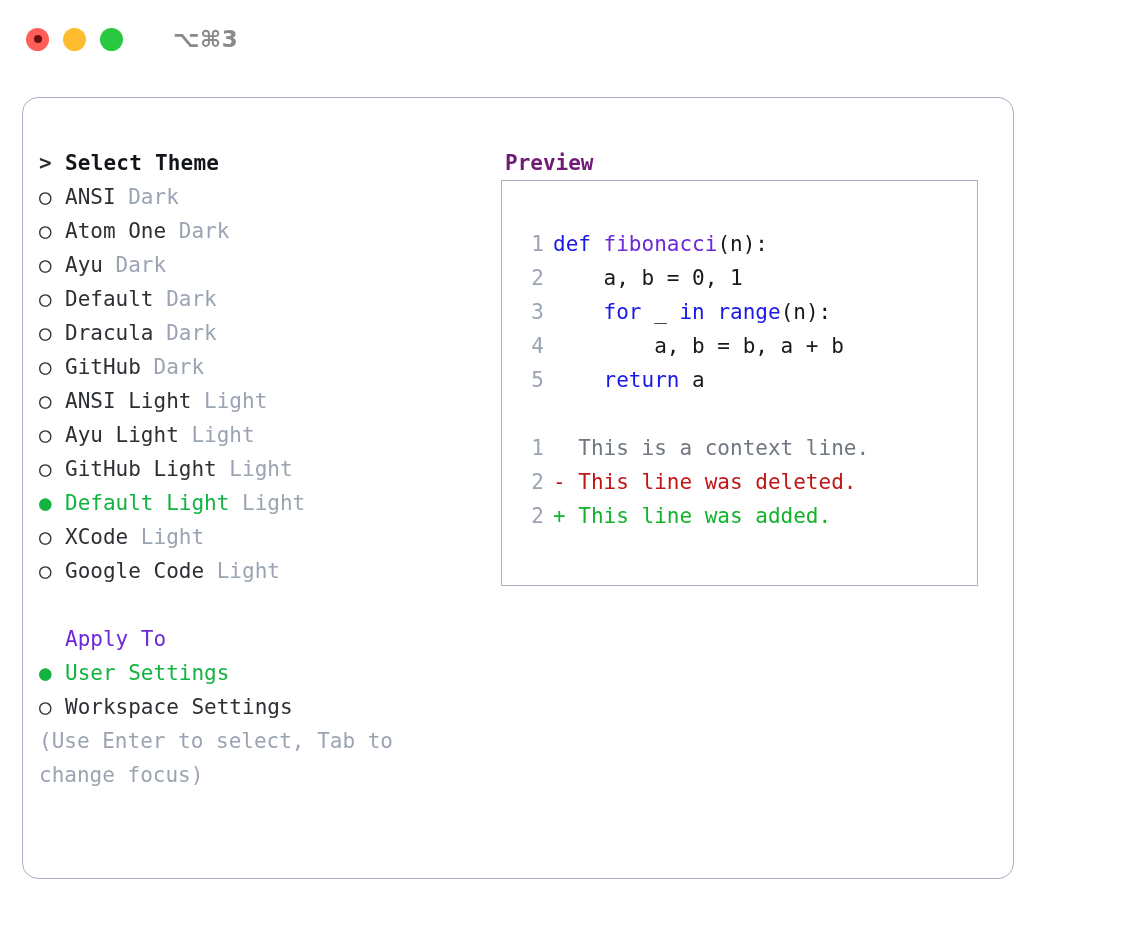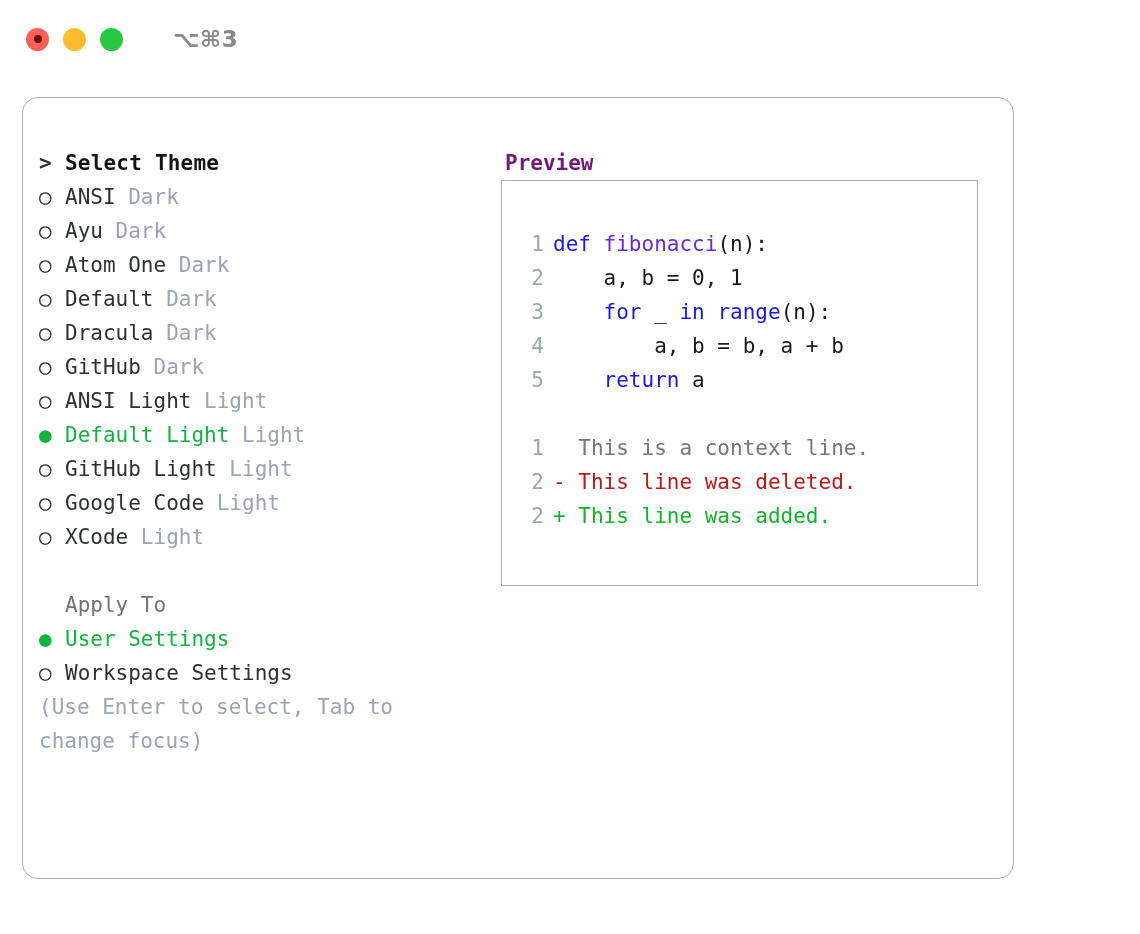--- a/index.html
+++ b/index.html
@@ -107,21 +107,21 @@
   .marker {
     display: inline-block;
     width: 26px;
     color: #2c3034;
   }
   .marker-sel { color: #12b33f; }
   .label-sel  { color: #12b33f; }
   .suffix     { color: #9aa4b2; }
   .section-label {
     padding-left: 26px;
-    color: #737373;
+    color: #6d28d9;
   }
   .spacer-row { height: 34px; }
 
   .hint {
     width: 400px;
     font-size: 21px;
     line-height: 34px;
     color: #9aa4b2;
   }
 
@@ -178,30 +178,31 @@
     <div class="panel-inner">
 
       <div class="col-left">
 
         <div class="row row-header">
           <span class="marker">&gt;</span><span>Select Theme</span>
         </div>
 
         <div id="theme-items">
             <div class="row"><span class="marker">○</span><span class="">ANSI</span><span class="suffix"> Dark</span></div>
+            <div class="row"><span class="marker">○</span><span class="">Atom One</span><span class="suffix"> Dark</span></div>
             <div class="row"><span class="marker">○</span><span class="">Ayu</span><span class="suffix"> Dark</span></div>
-            <div class="row"><span class="marker">○</span><span class="">Atom One</span><span class="suffix"> Dark</span></div>
             <div class="row"><span class="marker">○</span><span class="">Default</span><span class="suffix"> Dark</span></div>
             <div class="row"><span class="marker">○</span><span class="">Dracula</span><span class="suffix"> Dark</span></div>
             <div class="row"><span class="marker">○</span><span class="">GitHub</span><span class="suffix"> Dark</span></div>
             <div class="row"><span class="marker">○</span><span class="">ANSI Light</span><span class="suffix"> Light</span></div>
+            <div class="row"><span class="marker">○</span><span class="">Ayu Light</span><span class="suffix"> Light</span></div>
+            <div class="row"><span class="marker">○</span><span class="">GitHub Light</span><span class="suffix"> Light</span></div>
             <div class="row"><span class="marker marker-sel">●</span><span class="label-sel">Default Light</span><span class="suffix"> Light</span></div>
-            <div class="row"><span class="marker">○</span><span class="">GitHub Light</span><span class="suffix"> Light</span></div>
+            <div class="row"><span class="marker">○</span><span class="">XCode</span><span class="suffix"> Light</span></div>
             <div class="row"><span class="marker">○</span><span class="">Google Code</span><span class="suffix"> Light</span></div>
-            <div class="row"><span class="marker">○</span><span class="">XCode</span><span class="suffix"> Light</span></div>
           </div>
 
         <div class="spacer-row"></div>
 
         <div class="row section-label">Apply To</div>
 
         <div id="apply-items">
             <div class="row"><span class="marker marker-sel">●</span><span class="label-sel">User Settings</span></div>
             <div class="row"><span class="marker">○</span><span class="">Workspace Settings</span></div>
           </div>

